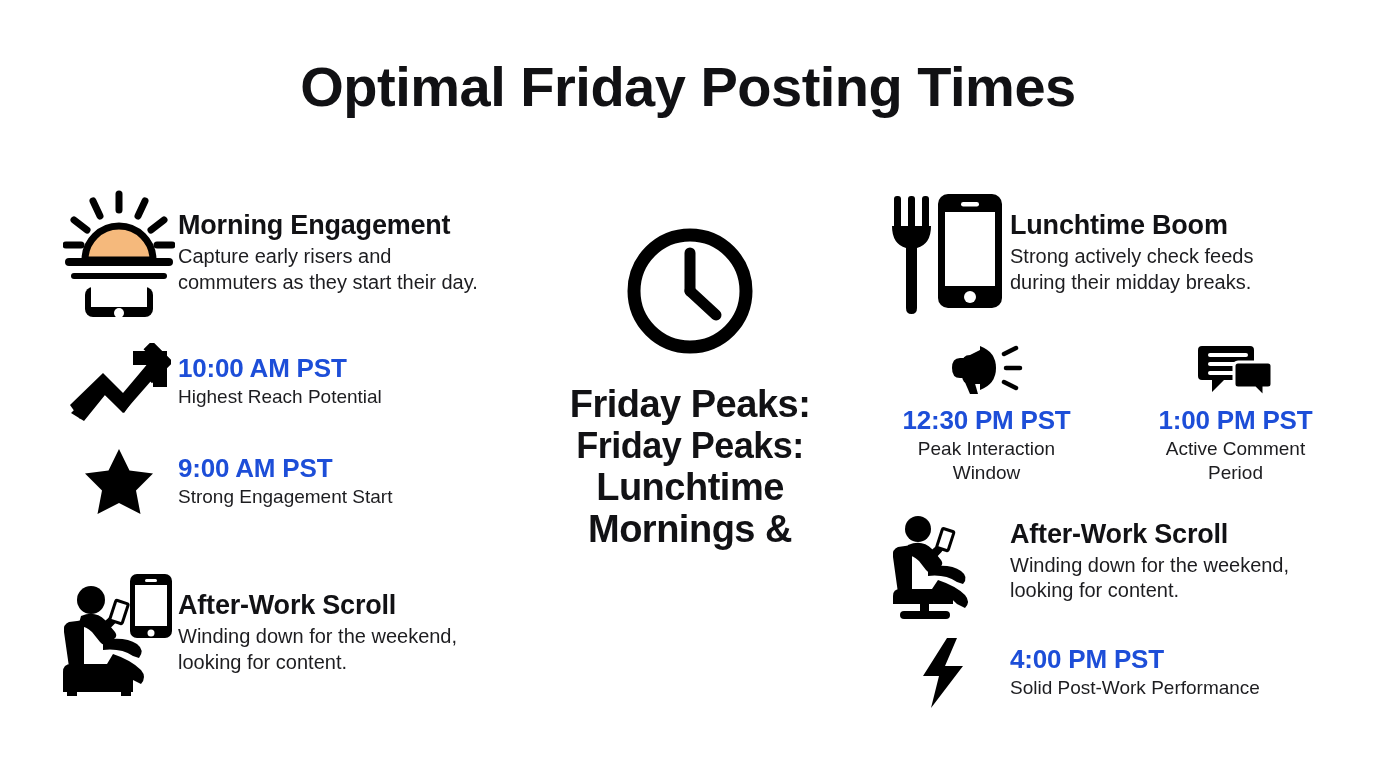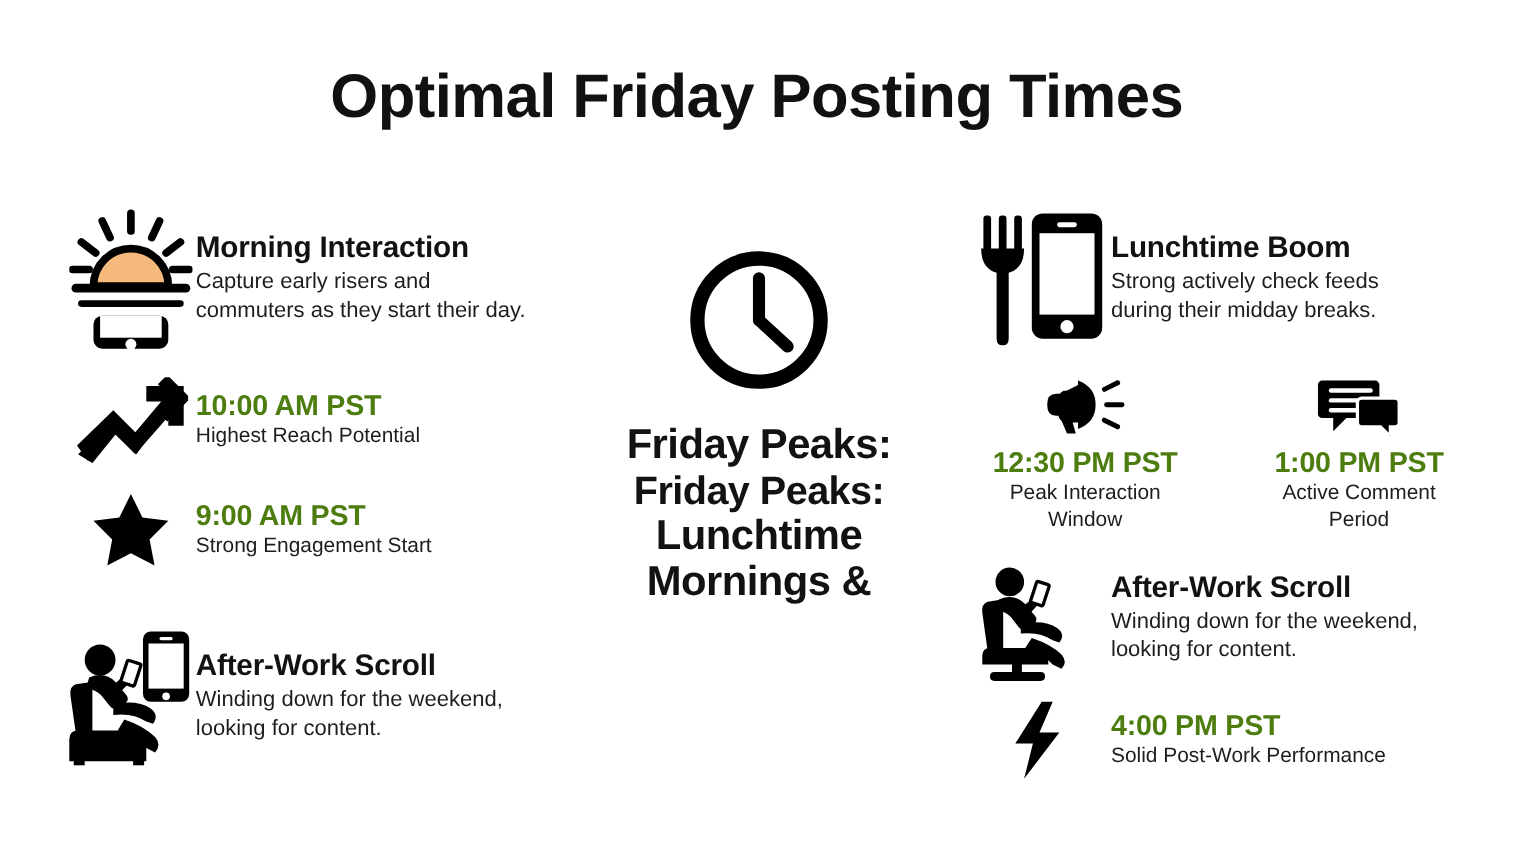--- a/index.html
+++ b/index.html
@@ -34,21 +34,21 @@
 
   .head {
     font-size:27px; font-weight:bold; color:#121215;
     line-height:1.12; letter-spacing:-0.2px;
   }
   .sub {
     font-size:20px; font-weight:normal; color:#1d1d20;
     line-height:1.28; margin-top:4px;
   }
   .time {
-    font-size:26px; font-weight:bold; color:#4d7c0f; line-height:1.12;
+    font-size:26px; font-weight:bold; color:#1d4ed8; line-height:1.12;
     letter-spacing:-0.2px;
   }
   .timesub {
     font-size:19px; font-weight:normal; color:#1d1d20; line-height:1.25; margin-top:2px;
   }
 
   
   .clock-wrap { display:flex; justify-content:center; }
   .center-lines { margin-top:26px; }
   .cl { font-weight:bold; color:#121215; letter-spacing:-0.5px; line-height:1.12; }
@@ -88,21 +88,21 @@
           </g>
           <path d="M22 72 A34 34 0 0 1 90 72 Z" fill="#f5b97c" stroke="#000" stroke-width="7" stroke-linejoin="round"></path>
           <rect x="2" y="70" width="108" height="8" rx="4" fill="#000"></rect>
           <rect x="8" y="85" width="96" height="6" rx="3" fill="#000"></rect>
           <path d="M30 99 h52 a8 8 0 0 1 8 8 v14 a8 8 0 0 1 -8 8 h-52 a8 8 0 0 1 -8 -8 v-14 a8 8 0 0 1 8 -8 z" fill="#000"></path>
           <rect x="28" y="99" width="56" height="20" fill="#fff"></rect>
           <circle cx="56" cy="125" r="5" fill="#fff"></circle>
         </svg>
       </div>
       <div class="txt" style="padding-top:22px;">
-        <div class="head">Morning Interaction</div>
+        <div class="head">Morning Engagement</div>
         <div class="sub" style="max-width:305px;">Capture early risers and commuters as they start their day.</div>
       </div>
     </div>
 
     <div class="block" style="margin-top:24px;">
       <div class="ico" style="width:118px;height:80px;align-items:center;">
         <svg width="104" height="78" viewBox="0 0 104 78">
           <path d="M4 70 L14 60 L38 36 L56 54 L80 22 L66 22 L66 8 L100 8 L100 44 L86 44 L86 30 L57 70 L38 52 L17 78 Z" fill="#000"></path>
           <path d="M3 62 L36 30 L56 50 L88 12 L98 22 L56 70 L36 50 L13 76 Z" fill="#000"></path>
           <path d="M70 4 L100 4 L100 34 L88 34 L88 16 L70 16 Z" fill="#000" transform="rotate(45 85 19)"></path>

